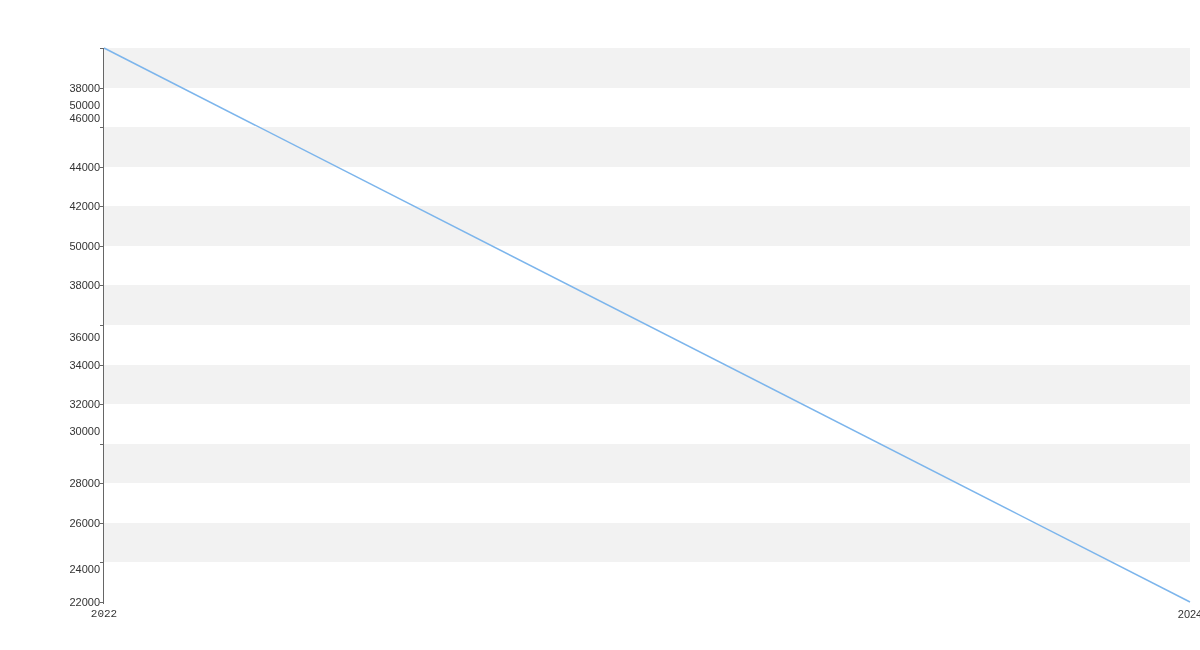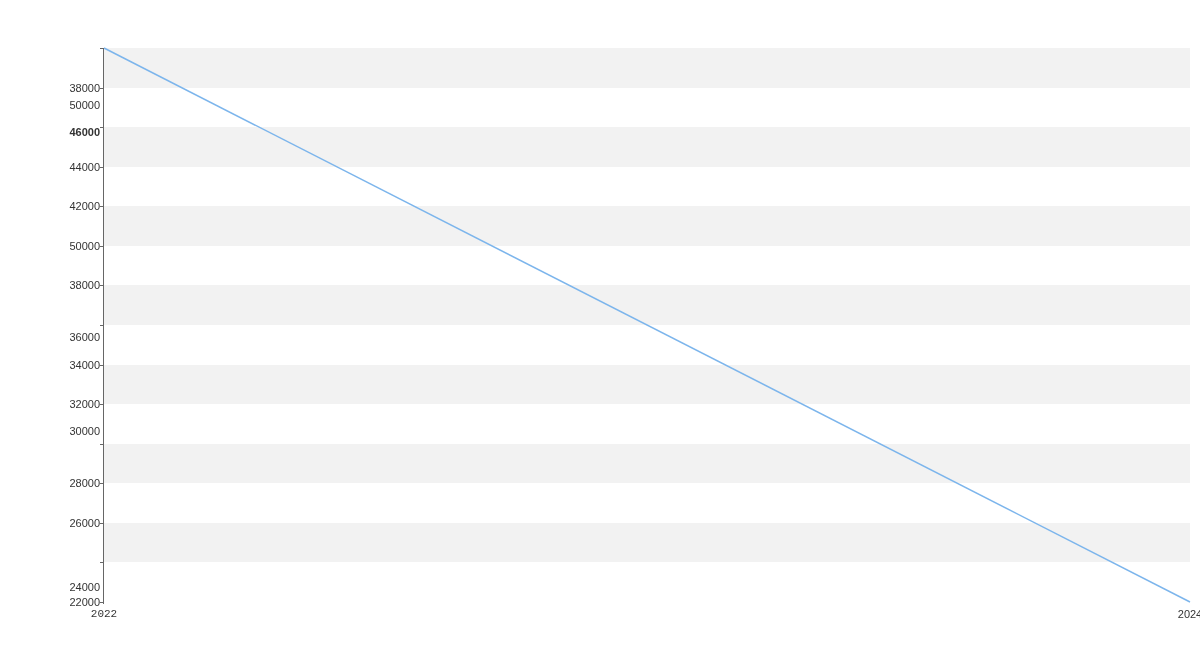--- a/index.html
+++ b/index.html
@@ -103,21 +103,21 @@
         <div class="grid-band" style="top: 39.5714px; height: 39.5714px; background: transparent;"></div>
         <div class="grid-band" style="top: 0px; height: 39.5714px; background: rgb(242, 242, 242);"></div>
       </div>
     <svg class="line">
       <polyline id="dataline" fill="none" stroke-width="1.5" points="0,0 1086,554" stroke="#7cb5ec"></polyline>
     </svg>
   </div>
   <div id="yticks">
       <div class="y-tick" style="top: 602px;">22000</div>
       <div class="y-tick-mark" style="top: 602px;"></div>
-      <div class="y-tick" style="top: 587px;">24000</div>
+      <div class="y-tick" style="top: 569px;">24000</div>
       <div class="y-tick-mark" style="top: 562.429px;"></div>
       <div class="y-tick" style="top: 522.857px;">26000</div>
       <div class="y-tick-mark" style="top: 522.857px;"></div>
       <div class="y-tick" style="top: 483.286px;">28000</div>
       <div class="y-tick-mark" style="top: 483.286px;"></div>
       <div class="y-tick" style="top: 431px;">30000</div>
       <div class="y-tick-mark" style="top: 443.714px;"></div>
       <div class="y-tick" style="top: 404.143px;">32000</div>
       <div class="y-tick-mark" style="top: 404.143px;"></div>
       <div class="y-tick" style="top: 364.571px;">34000</div>
@@ -125,21 +125,21 @@
       <div class="y-tick" style="top: 337px;">36000</div>
       <div class="y-tick-mark" style="top: 325px;"></div>
       <div class="y-tick" style="top: 285.429px;">38000</div>
       <div class="y-tick-mark" style="top: 285.429px;"></div>
       <div class="y-tick" style="top: 245.857px;">50000</div>
       <div class="y-tick-mark" style="top: 245.857px;"></div>
       <div class="y-tick" style="top: 206.286px;">42000</div>
       <div class="y-tick-mark" style="top: 206.286px;"></div>
       <div class="y-tick" style="top: 166.714px;">44000</div>
       <div class="y-tick-mark" style="top: 166.714px;"></div>
-      <div class="y-tick" style="top: 132px; font-weight: bold;">46000</div>
+      <div class="y-tick" style="top: 118px;">46000</div>
       <div class="y-tick-mark" style="top: 127.143px;"></div>
       <div class="y-tick" style="top: 87.5714px;">38000</div>
       <div class="y-tick-mark" style="top: 87.5714px;"></div>
       <div class="y-tick" style="top: 64px; margin-top: 41px;">50000</div>
       <div class="y-tick-mark" style="top: 48px;"></div>
     </div>
   <div id="xticks">
       <div class="x-tick" style="left: 104px; font-family: Liberation Mono, monospace;">2022</div>
       <div class="x-tick" style="left: 1190px;">2024</div>
     </div>

